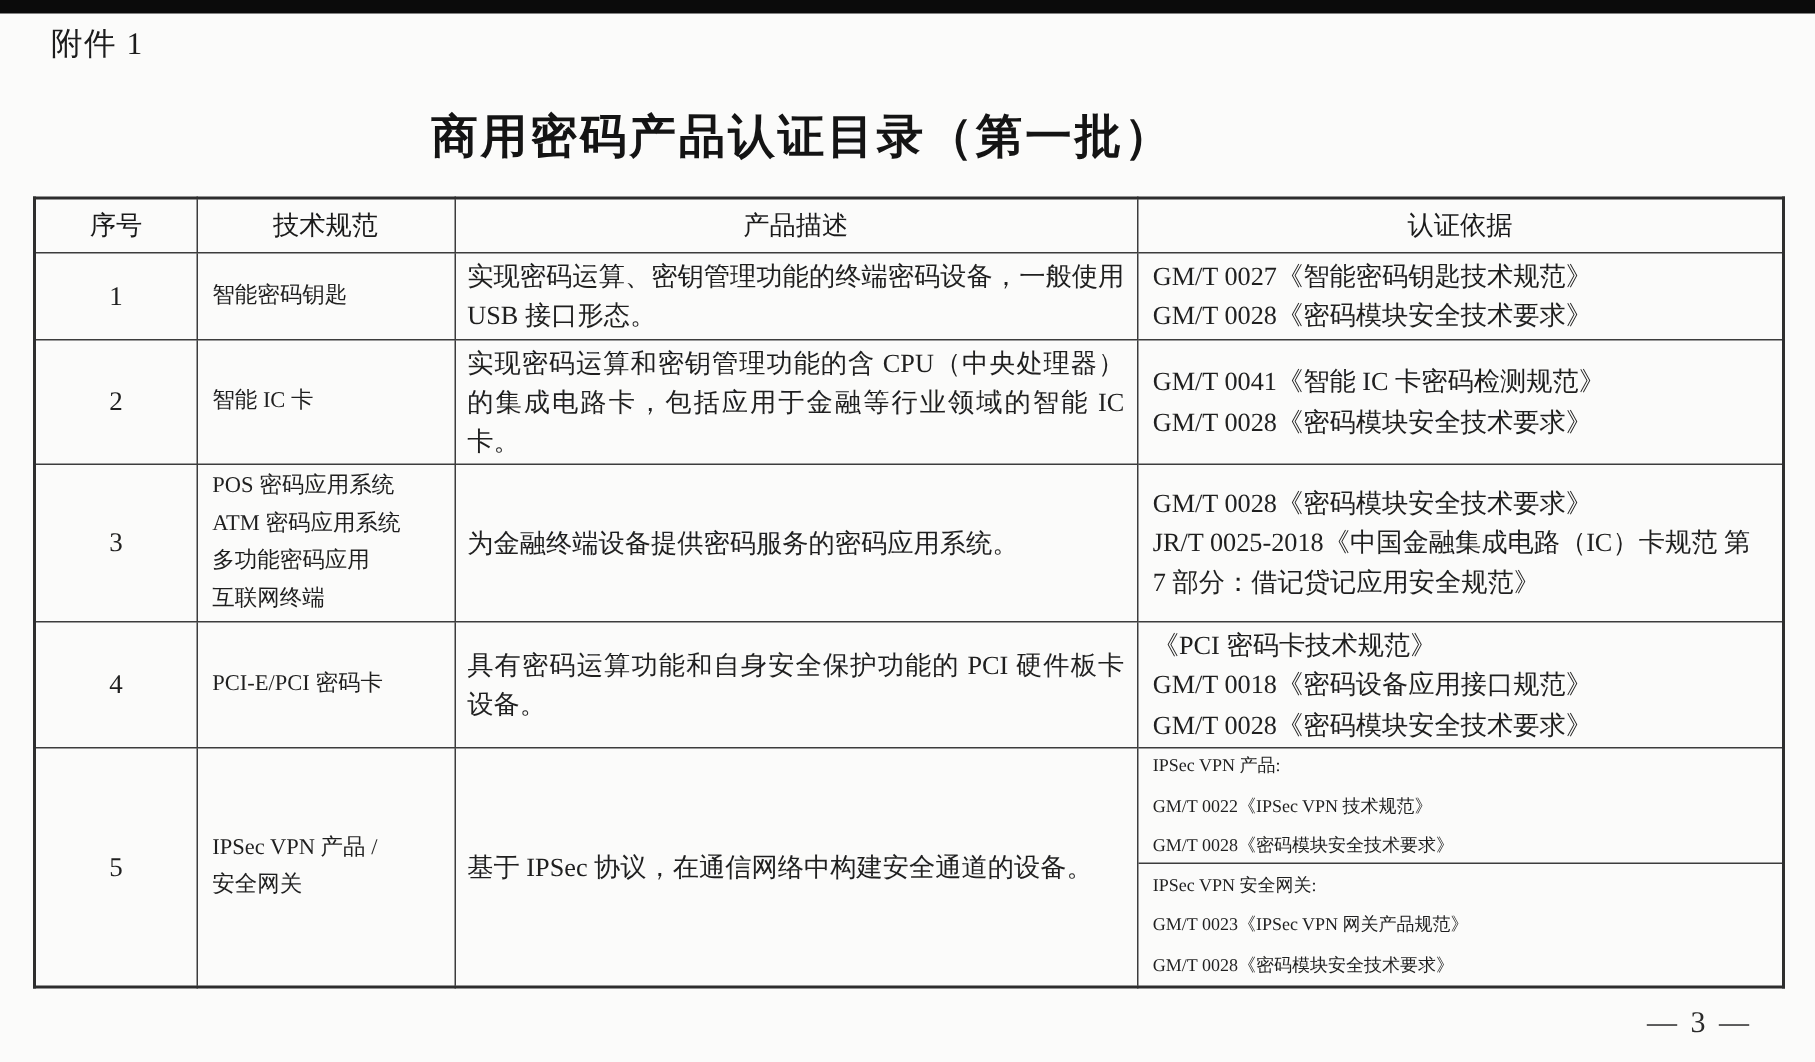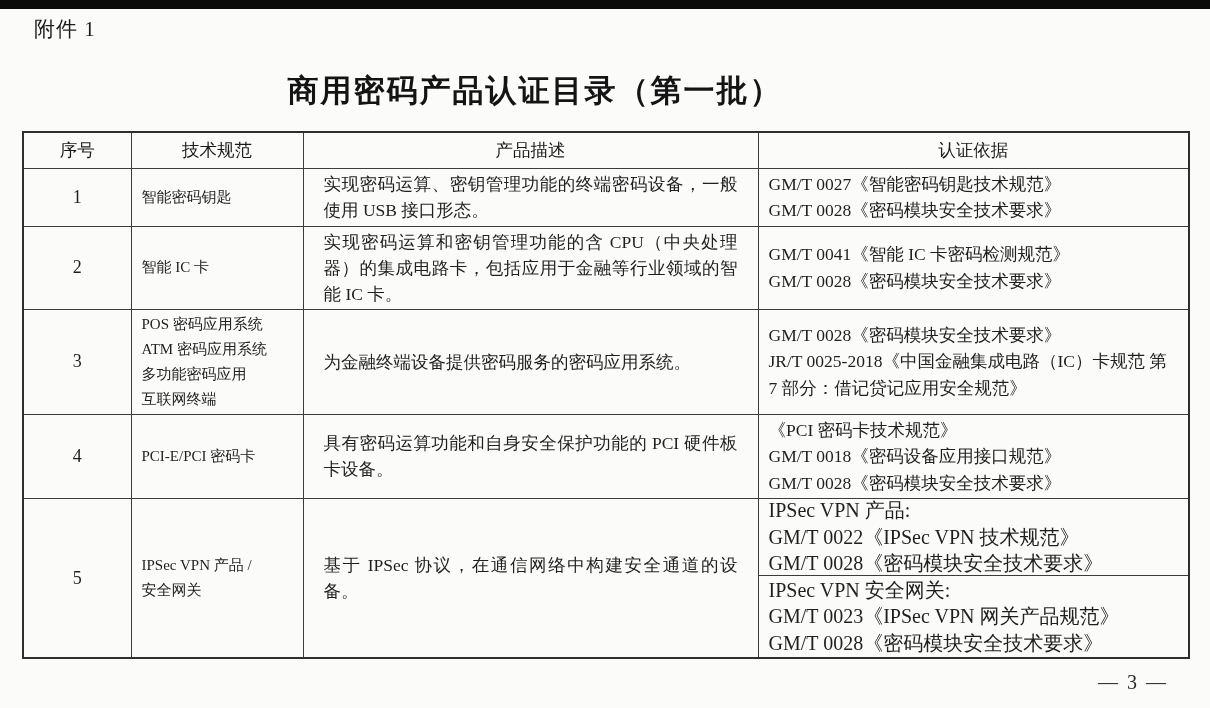--- a/index.html
+++ b/index.html
@@ -40,27 +40,27 @@
     vertical-align: middle;
     font-weight: normal;
   }
   table.catalog { border: 2px solid #2e2e2e; }
   th.hdr {
     height: 36px; 
     font-size: 17.5px; font-weight: bold; color: #1a1a1a;
   }
   td.c-no { text-align: center; font-size: 18px; }
   td.c-cat { padding: 2px 8px 2px 10px; font-size: 15px; line-height: 25px; }
-  td.c-desc { padding: 2px 20px; font-size: 17.5px; line-height: 26px; text-align: justify; }
+  td.c-desc { padding: 2px 8px; font-size: 17.5px; line-height: 26px; text-align: justify; }
   td.c-basis { padding: 2px 10px; font-size: 17.5px; line-height: 26.5px; }
   .cat-line, .basis-line { display: block; }
   td.c-basis-split { padding: 0; }
   .basis-group {
     display: flex; flex-direction: column; justify-content: center;
-    padding: 2px 10px; font-size: 20px; line-height: 26.5px;
+    padding: 2px 10px; font-size: 12px; line-height: 26.5px;
   }
   .basis-group.first { height: 77px; border-bottom: 1px solid #3c3c3c; }
   .basis-group.second { height: 81px; }
   .page-number {
     position: absolute; top: 671px; right: 42px;
     font-size: 20px; color: #2a2a2a; letter-spacing: 2px;
   }
 </style>
 </head>
 <body>

